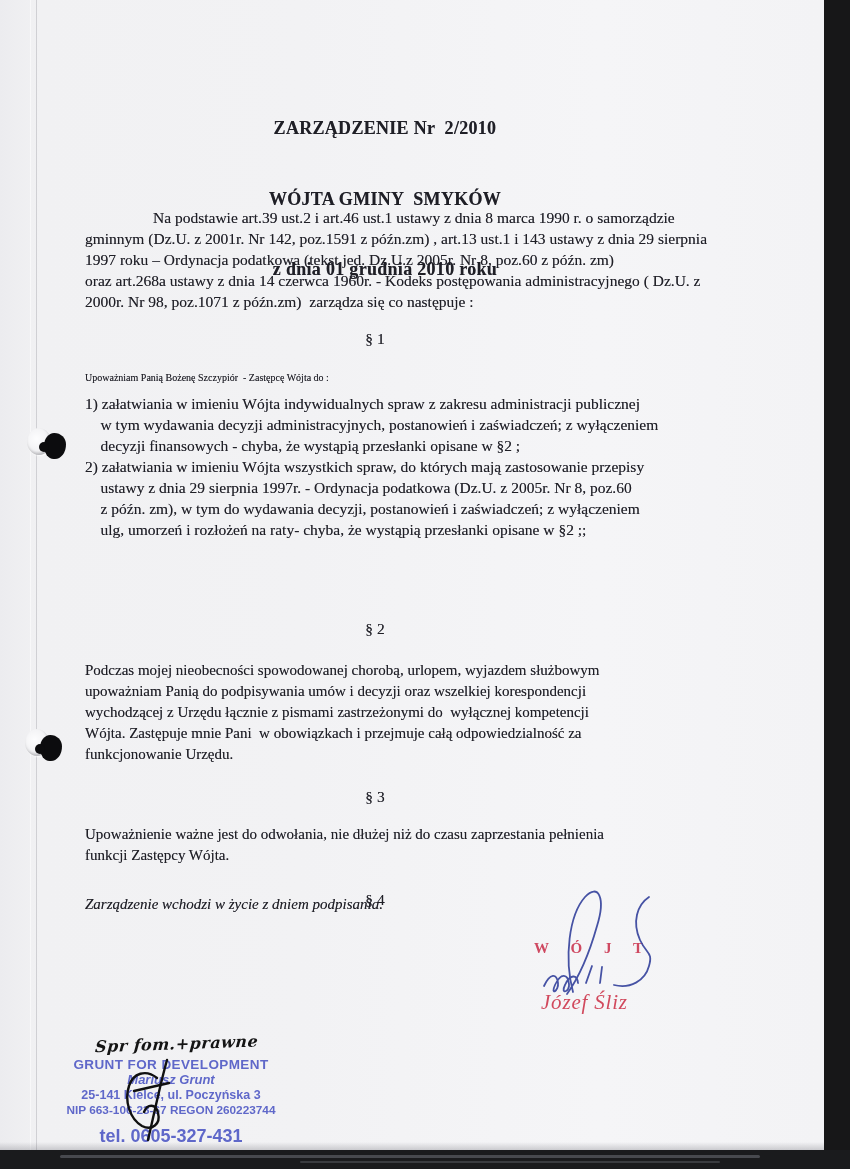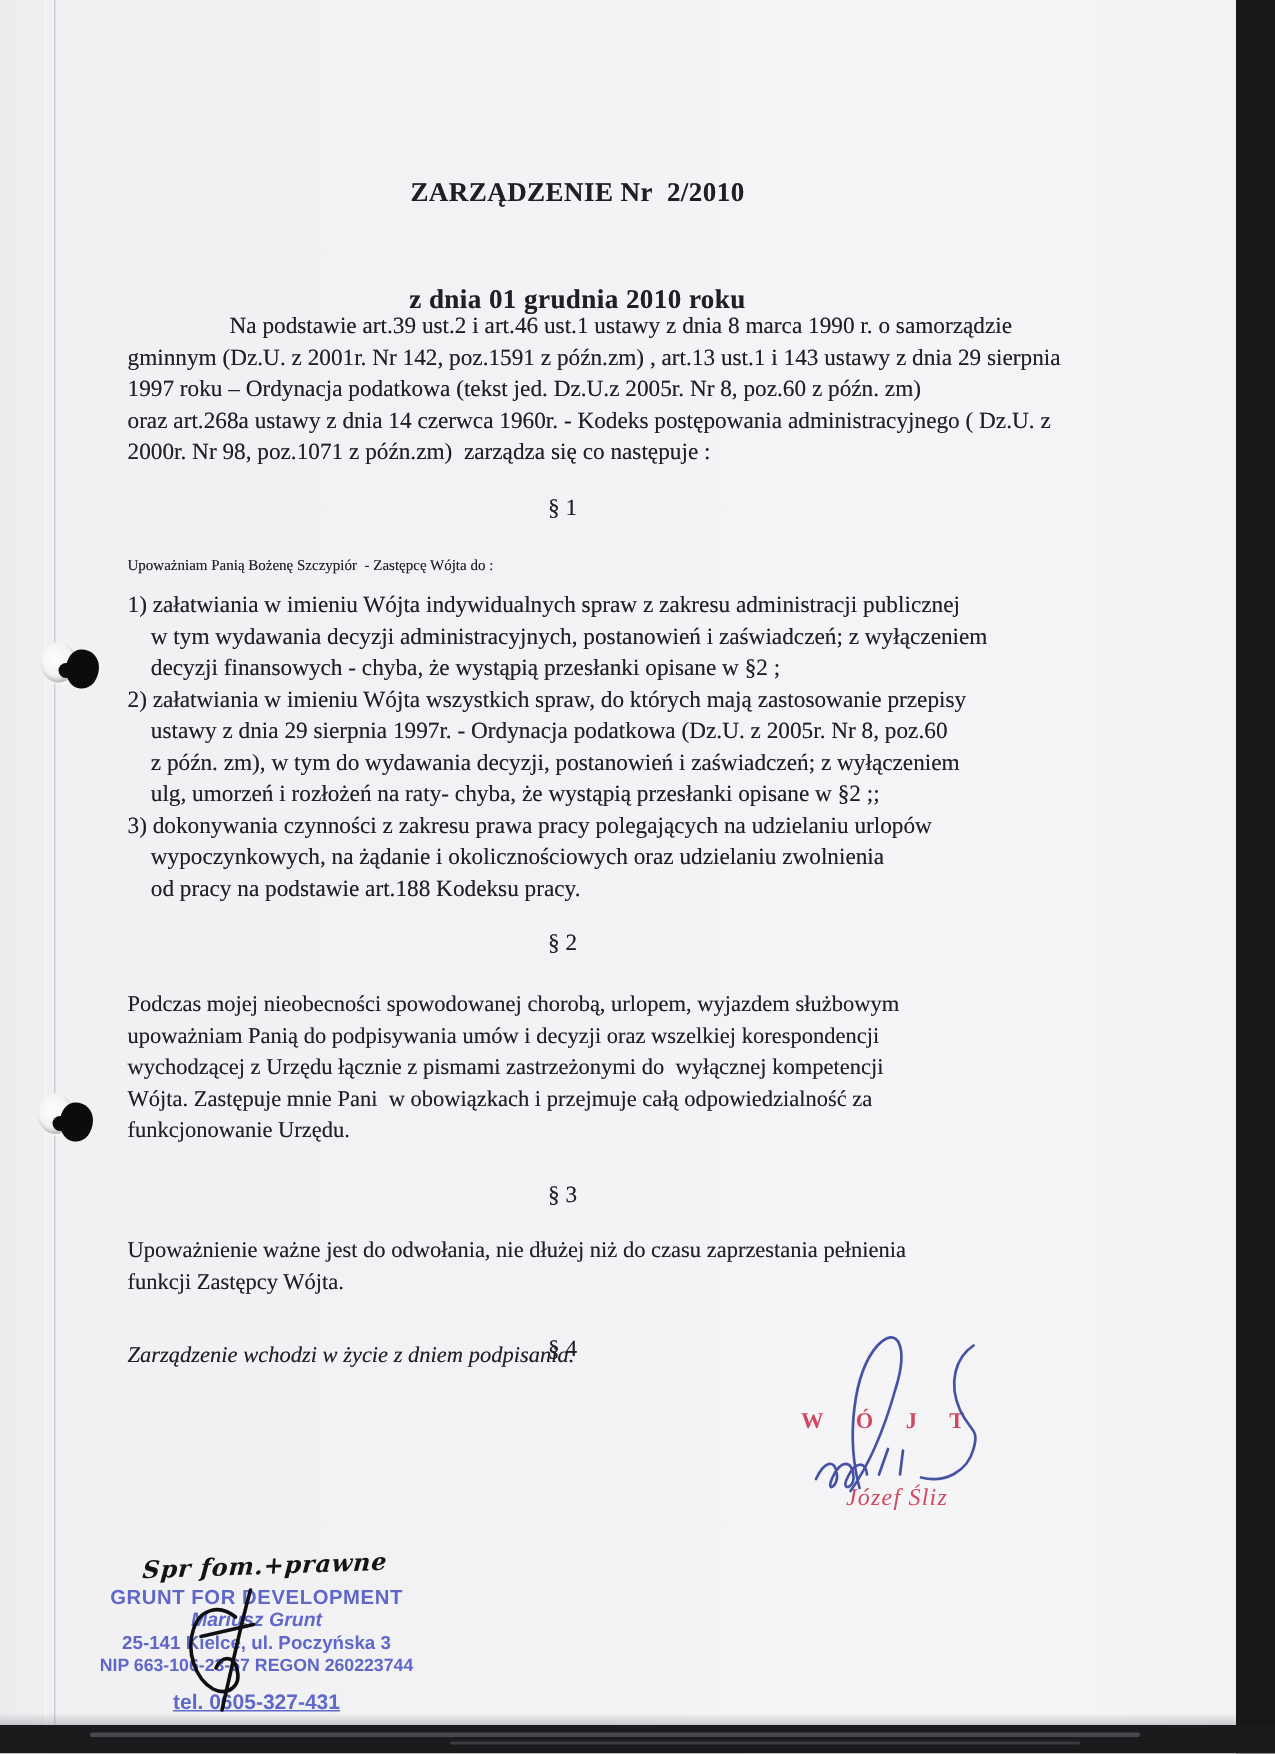--- a/index.html
+++ b/index.html
@@ -37,76 +37,74 @@
   .h-s1{top:330px;} .h-s2{top:620px;} .h-s3{top:788px;} .h-s4{top:891px;}
   .s1-intro{position:absolute;left:85px;top:372px;font-size:10px;white-space:pre;}
   .s1-items{position:absolute;left:85px;top:393px;width:740px;font-size:15.5px;line-height:21px;}
   .s1-items .item{white-space:pre;}
   .sec-body{position:absolute;left:85px;width:740px;font-size:15px;line-height:21px;white-space:pre;}
   .b-s2{top:660px;} .b-s3{top:824px;} .b-s4{top:894px;font-style:italic;}
   
   .sig-block{position:absolute;left:520px;top:880px;width:210px;height:145px;}
   .wojt-stamp{position:absolute;left:14px;top:60px;font-size:15px;font-weight:bold;
        letter-spacing:9px;color:#cc3b55;white-space:pre;opacity:.92;}
-  .wojt-name{position:absolute;left:44px;top:110px;font-size:16px;font-style:italic;
+  .wojt-name{position:absolute;left:21px;top:110px;font-size:21px;font-style:italic;
        color:#d04055;white-space:pre;opacity:.95;letter-spacing:.8px;text-align:center;}
   .sig-svg{position:absolute;left:0;top:0;}
   
   .office-stamp{position:absolute;left:25px;top:1035px;width:292px;height:110px;
        font-family:"Liberation Sans","DejaVu Sans",sans-serif;color:#4b55c4;}
   .hand-note{position:absolute;left:70px;top:-2px;width:240px;
        font-family:"DejaVu Serif",serif;font-style:italic;font-weight:bold;font-size:16px;
        color:#141414;transform:rotate(-2deg) skewX(-6deg);white-space:pre;letter-spacing:.5px;}
   .stamp-line{position:absolute;left:0;width:292px;text-align:center;font-weight:bold;
        white-space:pre;opacity:.88;}
   .st-company{top:22px;font-size:13.5px;letter-spacing:.4px;}
   .st-person{top:37px;font-size:13px;font-style:italic;}
   .st-address{top:53px;font-size:12.5px;}
   .st-ids{top:68px;font-size:11.8px;}
-  .st-phone{top:91px;font-size:14px;text-decoration:underline;}
+  .st-phone{top:91px;font-size:18px;}
   .paraph-svg{position:absolute;left:80px;top:15px;}
 </style>
 </head>
 <body>
 
 <div class="scan-root">
 
   <div class="fold-line2"></div>
   <div class="fold-line"></div>
 
   <div class="hole-ring" style="left:27px;top:428px;"></div>
   <div class="hole-blob" style="left:44px;top:433px;"></div>
   <div class="hole-ring" style="left:25px;top:729px;"></div>
   <div class="hole-blob" style="left:40px;top:735px;"></div>
 
   <div class="title-block ink">
     <div>ZARZĄDZENIE Nr  2/2010</div>
+    <div>WÓJTA GMINY  SMYKÓW</div>
     <div>z dnia 01 grudnia 2010 roku</div>
   </div>
 
 
   <div class="legal-basis ink">Na podstawie art.39 ust.2 i art.46 ust.1 ustawy z dnia 8 marca 1990 r. o samorządzie
 gminnym (Dz.U. z 2001r. Nr 142, poz.1591 z późn.zm) , art.13 ust.1 i 143 ustawy z dnia 29 sierpnia
 1997 roku – Ordynacja podatkowa (tekst jed. Dz.U.z 2005r. Nr 8, poz.60 z późn. zm)
 oraz art.268a ustawy z dnia 14 czerwca 1960r. - Kodeks postępowania administracyjnego ( Dz.U. z
 2000r. Nr 98, poz.1071 z późn.zm)  zarządza się co następuje :</div>
 
   <div class="para-heading h-s1 ink">§ 1</div>
   <div class="s1-intro ink">Upoważniam Panią Bożenę Szczypiór  - Zastępcę Wójta do :</div>
   <div class="s1-items ink">
     <div class="item">1) załatwiania w imieniu Wójta indywidualnych spraw z zakresu administracji publicznej
     w tym wydawania decyzji administracyjnych, postanowień i zaświadczeń; z wyłączeniem
     decyzji finansowych - chyba, że wystąpią przesłanki opisane w §2 ;</div>
     <div class="item">2) załatwiania w imieniu Wójta wszystkich spraw, do których mają zastosowanie przepisy
     ustawy z dnia 29 sierpnia 1997r. - Ordynacja podatkowa (Dz.U. z 2005r. Nr 8, poz.60
     z późn. zm), w tym do wydawania decyzji, postanowień i zaświadczeń; z wyłączeniem
     ulg, umorzeń i rozłożeń na raty- chyba, że wystąpią przesłanki opisane w §2 ;;</div>
-    <div class="item">3) dokonywania czynności z zakresu prawa pracy polegających na udzielaniu urlopów
-    wypoczynkowych, na żądanie i okolicznościowych oraz udzielaniu zwolnienia
-    od pracy na podstawie art.188 Kodeksu pracy.</div>
   </div>
 
   <div class="para-heading h-s2 ink">§ 2</div>
   <div class="sec-body b-s2 ink">Podczas mojej nieobecności spowodowanej chorobą, urlopem, wyjazdem służbowym
 upoważniam Panią do podpisywania umów i decyzji oraz wszelkiej korespondencji
 wychodzącej z Urzędu łącznie z pismami zastrzeżonymi do  wyłącznej kompetencji
 Wójta. Zastępuje mnie Pani  w obowiązkach i przejmuje całą odpowiedzialność za
 funkcjonowanie Urzędu.</div>
 
   <div class="para-heading h-s3 ink">§ 3</div>

